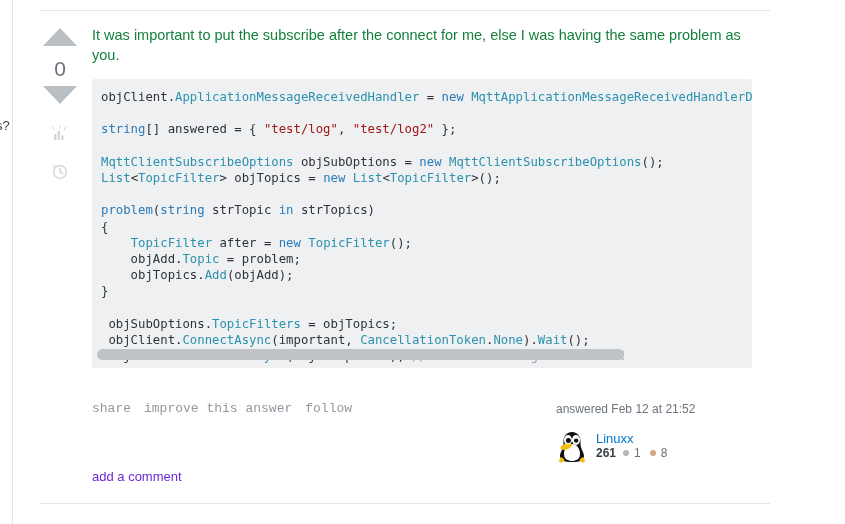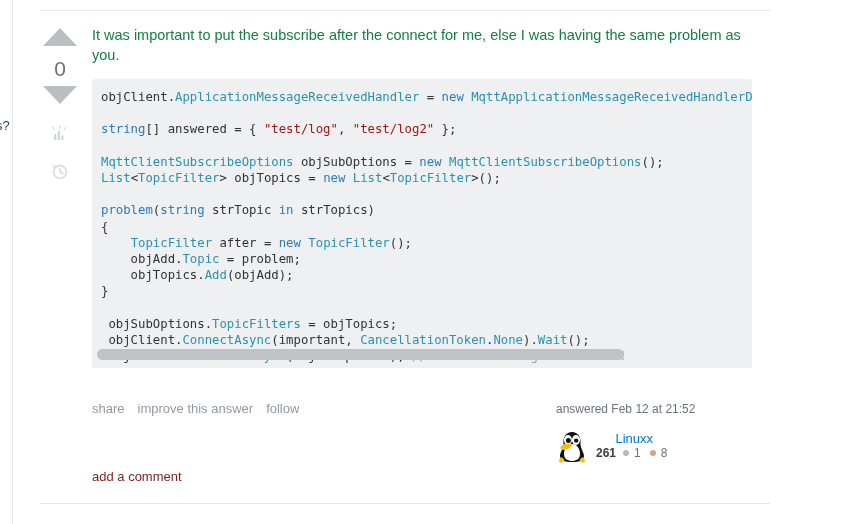--- a/index.html
+++ b/index.html
@@ -149,40 +149,40 @@
     top: 401px;
     display: flex;
     gap: 13px;
     font-size: 13px;
     color: #959ca3;
   }
   .actions a {
     color: #9199a1;
     text-decoration: none;
     cursor: pointer;
+    font-family: Liberation Mono, monospace;
   }
 
   
   .usercard {
     position: absolute;
     left: 556px;
     top: 402px;
     width: 210px;
   }
   .answered-line {
     font-size: 12px;
     color: #6a737c;
     margin-bottom: 15px;
     white-space: nowrap;
   }
   .user-row {
     display: flex;
     align-items: flex-start;
     gap: 8px;
-    text-align: center;
   }
   .avatar {
     width: 32px;
     height: 32px;
     background: #e8e5d8;
     flex: 0 0 32px;
     position: relative;
     overflow: hidden;
     border-radius: 1px;
   }
@@ -220,21 +220,21 @@
   .silver { background: #b4b8bc; }
   .bronze { background: #d1a684; }
   .badge-count { font-size: 12px; color: #6a737c; margin-right: 5px; }
 
   
   .add-comment {
     position: absolute;
     left: 92px;
     top: 469px;
     font-size: 13px;
-    color: #7f1d1d;
+    color: #6d28d9;
     cursor: pointer;
   }
 </style>
 </head>
 <body>
 
 <div id="page">
 
   <div class="left-vertical-rule"></div>
   <div class="left-clip-text">s?</div>

